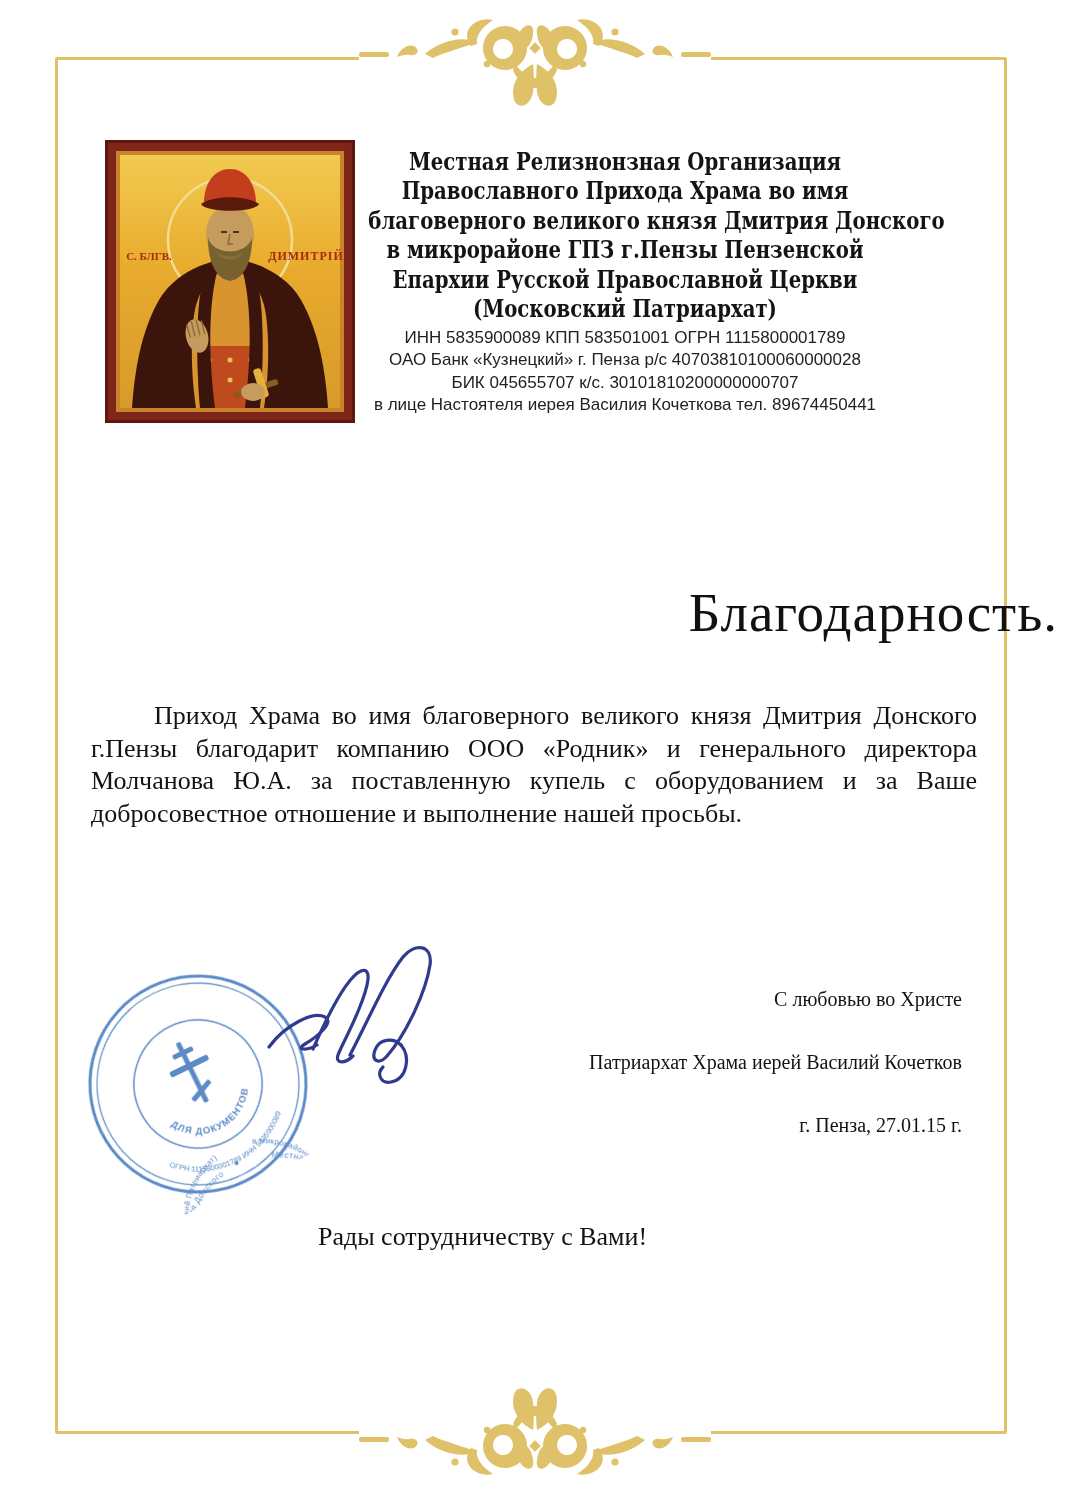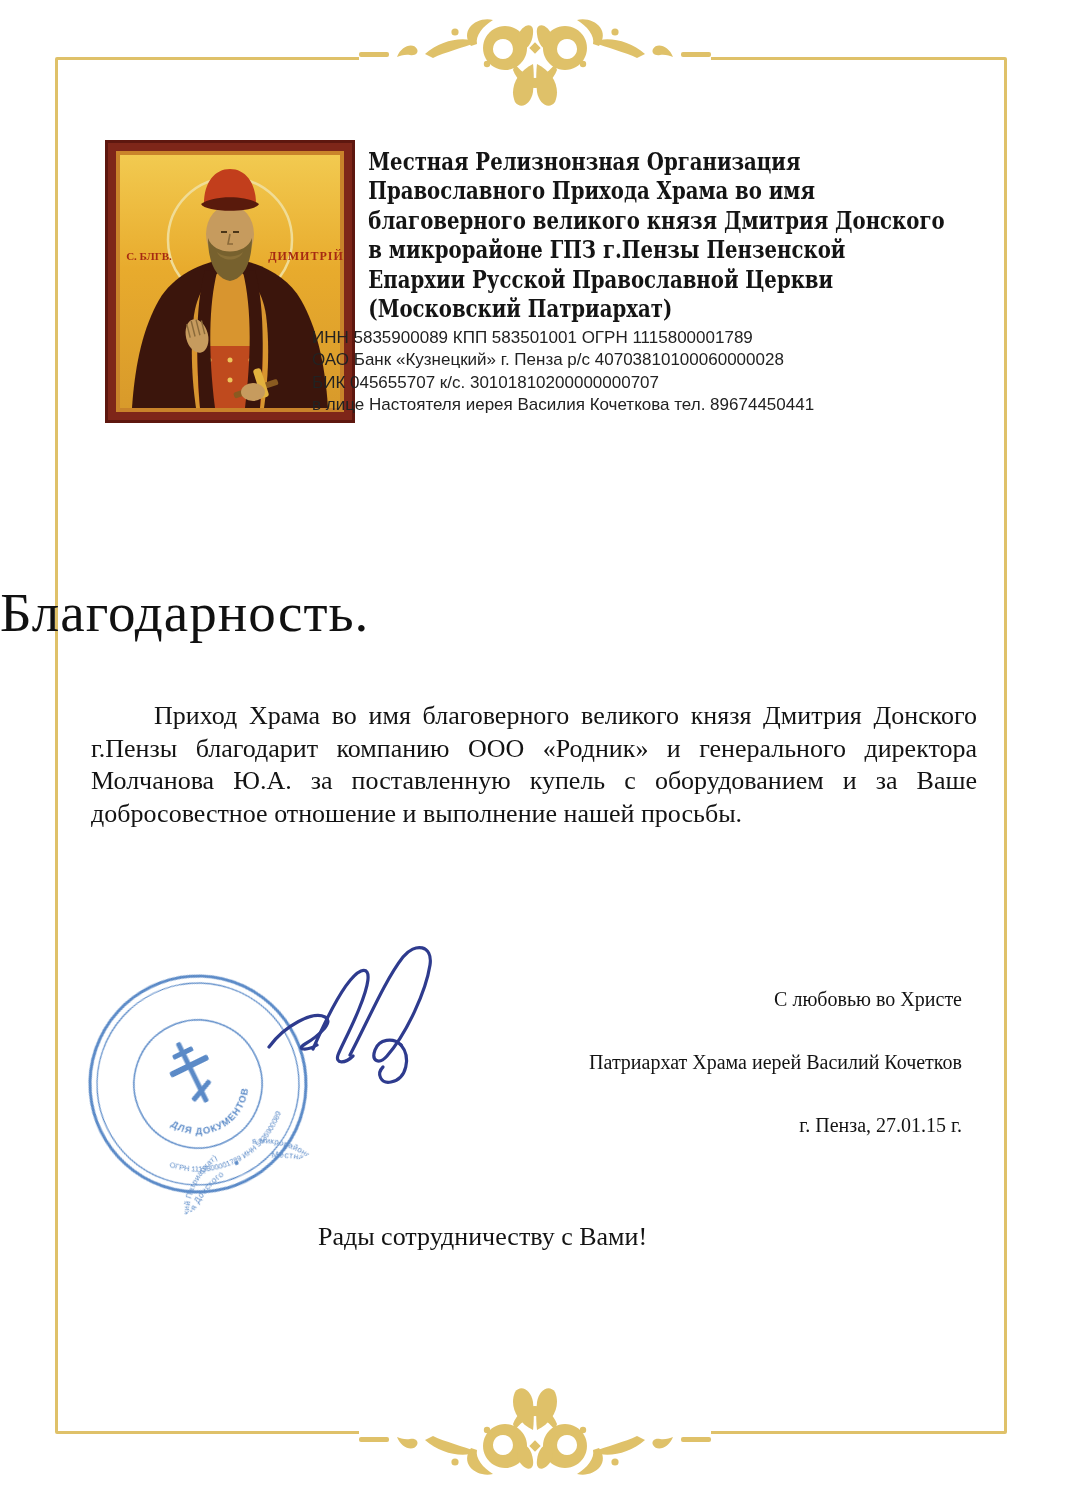--- a/index.html
+++ b/index.html
@@ -8,32 +8,32 @@
     overflow:hidden;font-family:"Liberation Serif",serif;color:#1c1c1c;
   }
   .frame{
     position:absolute;left:55px;top:57px;width:946px;height:1371px;
     border:3px solid #dfc169;border-radius:2px;
   }
   .ornament{position:absolute;left:50%;width:352px;height:96px;background:#ffffff;}
   .ornament.top{top:12px;transform:translateX(-50%);}
   .ornament.bottom{top:1386px;transform:translateX(-50%) scaleY(-1);}
   .icon-wrap{position:absolute;left:105px;top:140px;width:228px;height:283px;}
-  .org-block{position:absolute;left:312px;top:147px;width:626px;}
+  .org-block{position:absolute;left:312px;top:147px;width:626px;text-align:center;}
   .org-line{
     font-family:"DejaVu Serif",serif;font-weight:700;font-size:24px;line-height:29.4px;
     white-space:nowrap;transform:scaleX(.82);transform-origin:50% 50%;color:#141414;
   }
-  .details-block{position:absolute;left:312px;top:327px;width:626px;}
+  .details-block{position:absolute;left:312px;top:327px;width:626px;text-align:center;}
   .details-line{
     font-family:"Liberation Sans",sans-serif;font-size:17px;line-height:22.3px;
     white-space:nowrap;color:#222222;
   }
   .doc-title{
-    position:absolute;left:0;top:581px;width:1058px;text-align:left;
+    position:absolute;left:0;top:581px;width:1058px;text-align:right;
     font-size:55px;font-weight:400;letter-spacing:1px;color:#111;margin:0;
   }
   .body-par{
     position:absolute;left:87px;top:696px;width:886px;margin:4px;
     font-size:26px;line-height:32.5px;text-align:justify;text-indent:63px;color:#131313;
   }
   .stamp{
     position:absolute;left:86px;top:972px;width:224px;height:224px;
     transform:rotate(-26deg);filter:blur(.3px);opacity:.92;
   }

